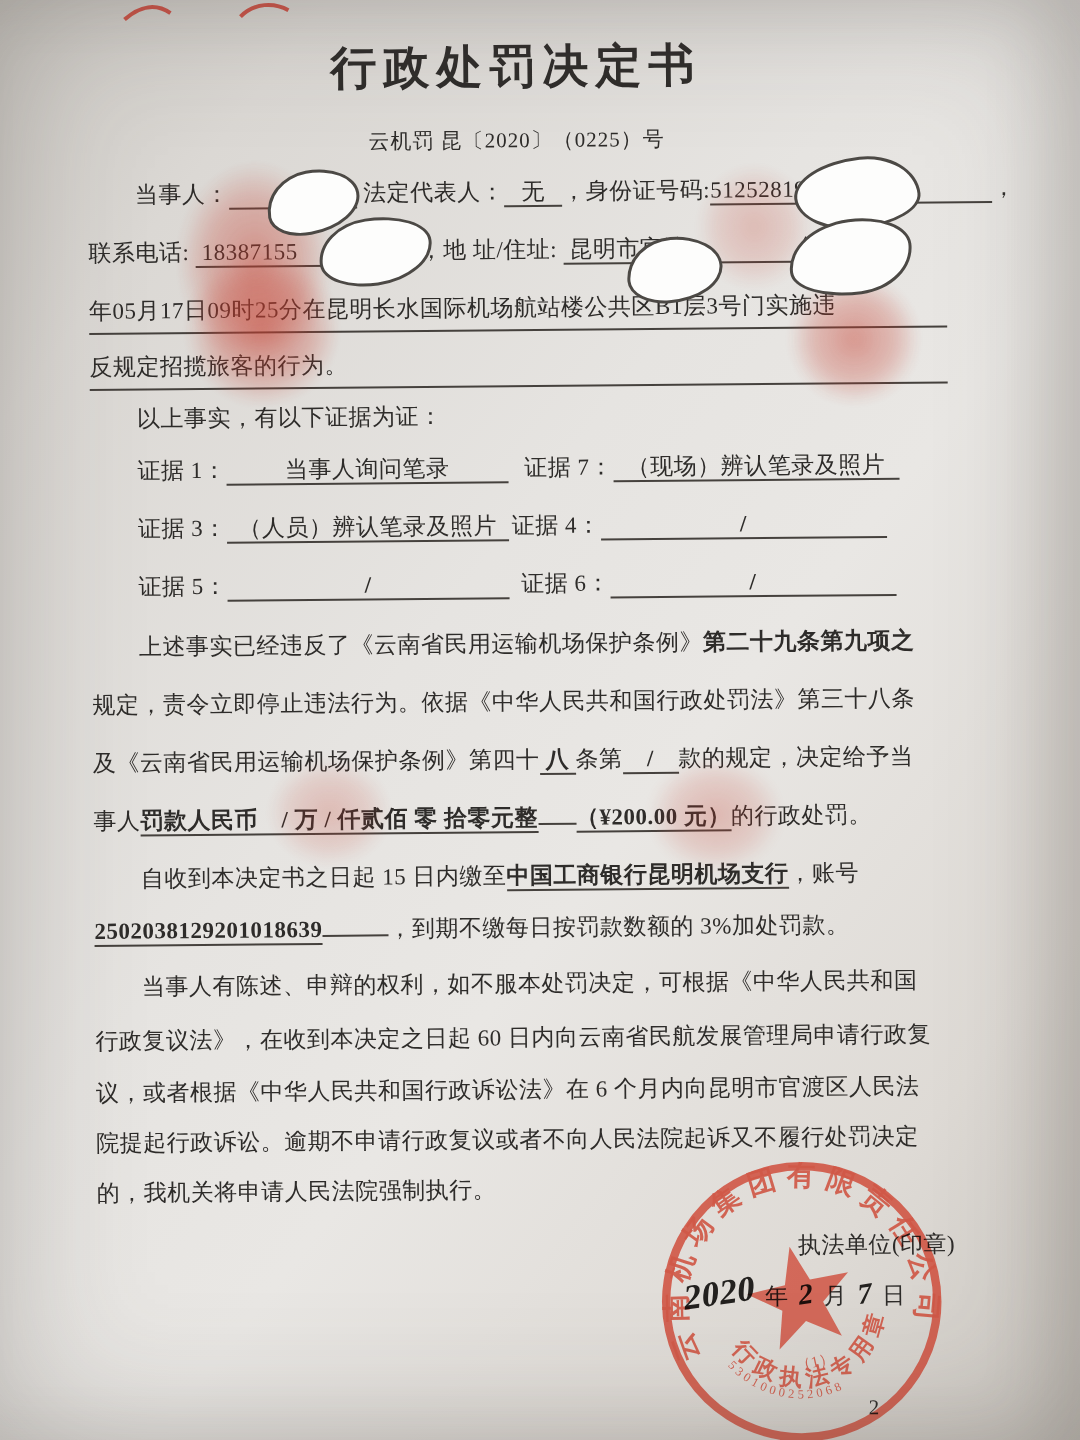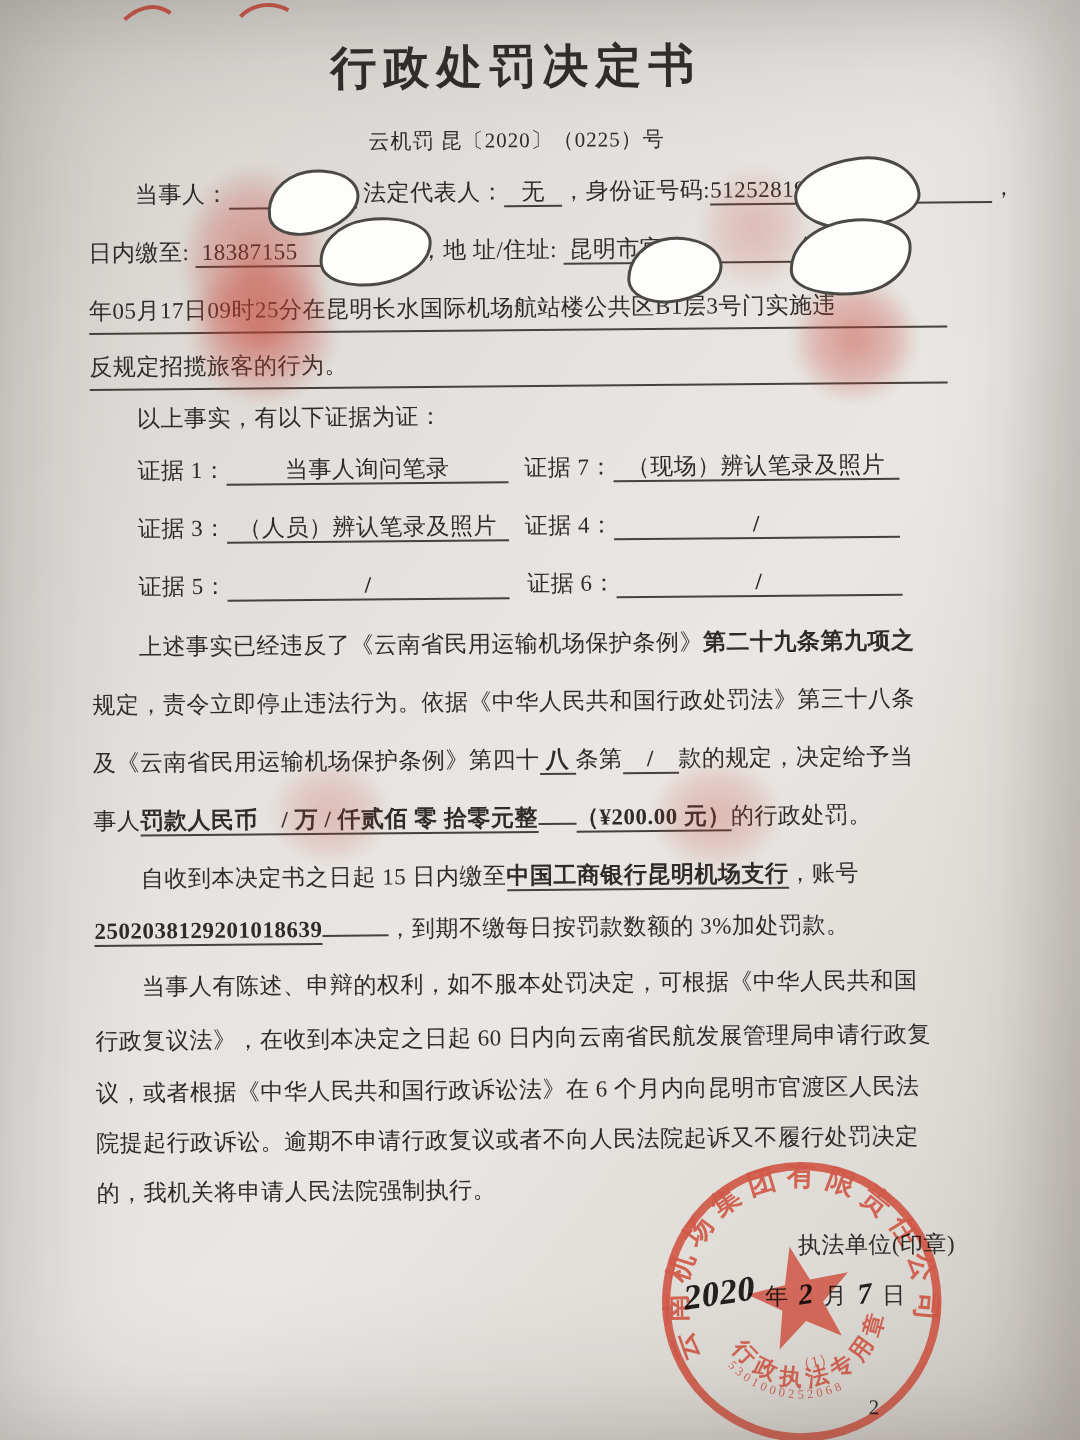--- a/index.html
+++ b/index.html
@@ -39,40 +39,40 @@
 <div class="doc">
 
   <div class="tline center" style="top:40px;font-size:46px;font-weight:bold;letter-spacing:7px;line-height:54px;">行政处罚决定书</div>
   <div class="tline center" style="top:124px;font-size:21px;letter-spacing:1px;">云机罚 昆〔2020〕（0225）号</div>
 
   <div class="tline" style="top:176px">
     <span class="indent">当事人：</span><span class="u ucenter" style="width:128px">刘</span>
     <span>法定代表人：</span><span class="u ucenter" style="width:58px">无</span><span>，身份证号码:</span><span class="u" style="width:282px">5125281975</span><span>，</span>
   </div>
   <div class="tline" style="top:234px">
-    <span>日内缴至:</span> <span class="u" style="width:218px;padding-left:6px">18387155</span><span>，地 址/住址:</span> <span class="u" style="width:225px;padding-left:6px">昆明市官渡</span> <span>经查，你</span>
+    <span>联系电话:</span> <span class="u" style="width:218px;padding-left:6px">18387155</span><span>，地 址/住址:</span> <span class="u" style="width:225px;padding-left:6px">昆明市官渡</span> <span>经查，你</span>
   </div>
   <div class="tline" style="top:292px">
     <span class="fullu">年05月17日09时25分在昆明长水国际机场航站楼公共区B1层3号门实施违</span>
   </div>
   <div class="tline" style="top:348px">
     <span class="fullu">反规定招揽旅客的行为。</span>
   </div>
 
   <div class="tline" style="top:400px">
     <span class="indent">以上事实，有以下证据为证：</span>
   </div>
   <div class="tline" style="top:452px">
     <span class="evlabel indent">证据 1：</span><span class="u ucenter" style="width:282px">当事人询问笔录</span><span class="evlabel" style="margin-left:16px">证据 7：</span><span class="u ucenter" style="width:286px">（现场）辨认笔录及照片</span>
   </div>
   <div class="tline" style="top:510px">
-    <span class="evlabel indent">证据 3：</span><span class="u ucenter" style="width:282px">（人员）辨认笔录及照片</span><span class="evlabel" style="margin-left:16px">证据 4：</span><span class="u ucenter handslash" style="width:286px">/</span>
+    <span class="evlabel indent">证据 3：</span><span class="u ucenter" style="width:282px">（人员）辨认笔录及照片</span><span class="evlabel" style="margin-left:3px">证据 4：</span><span class="u ucenter handslash" style="width:286px">/</span>
   </div>
   <div class="tline" style="top:568px">
-    <span class="evlabel indent">证据 5：</span><span class="u ucenter handslash" style="width:282px">/</span><span class="evlabel" style="margin-left:18px">证据 6：</span><span class="u ucenter handslash" style="width:286px">/</span>
+    <span class="evlabel indent">证据 5：</span><span class="u ucenter handslash" style="width:282px">/</span><span class="evlabel" style="margin-left:12px">证据 6：</span><span class="u ucenter handslash" style="width:286px">/</span>
   </div>
 
   <div class="tline" style="top:628px">
     <span class="indent">上述事实已经违反了《云南省民用运输机场保护条例》</span><span class="bold">第二十九条第九项之</span>
   </div>
   <div class="tline" style="top:686px">
     <span>规定，责令立即停止违法行为。依据《中华人民共和国行政处罚法》第三十八条</span>
   </div>
   <div class="tline" style="top:744px">
     <span>及《云南省民用运输机场保护条例》第四十</span><span class="u ucenter bold" style="width:36px">八</span><span>条第</span><span class="u ucenter handslash" style="width:56px">/</span><span>款的规定，决定给予当</span>

